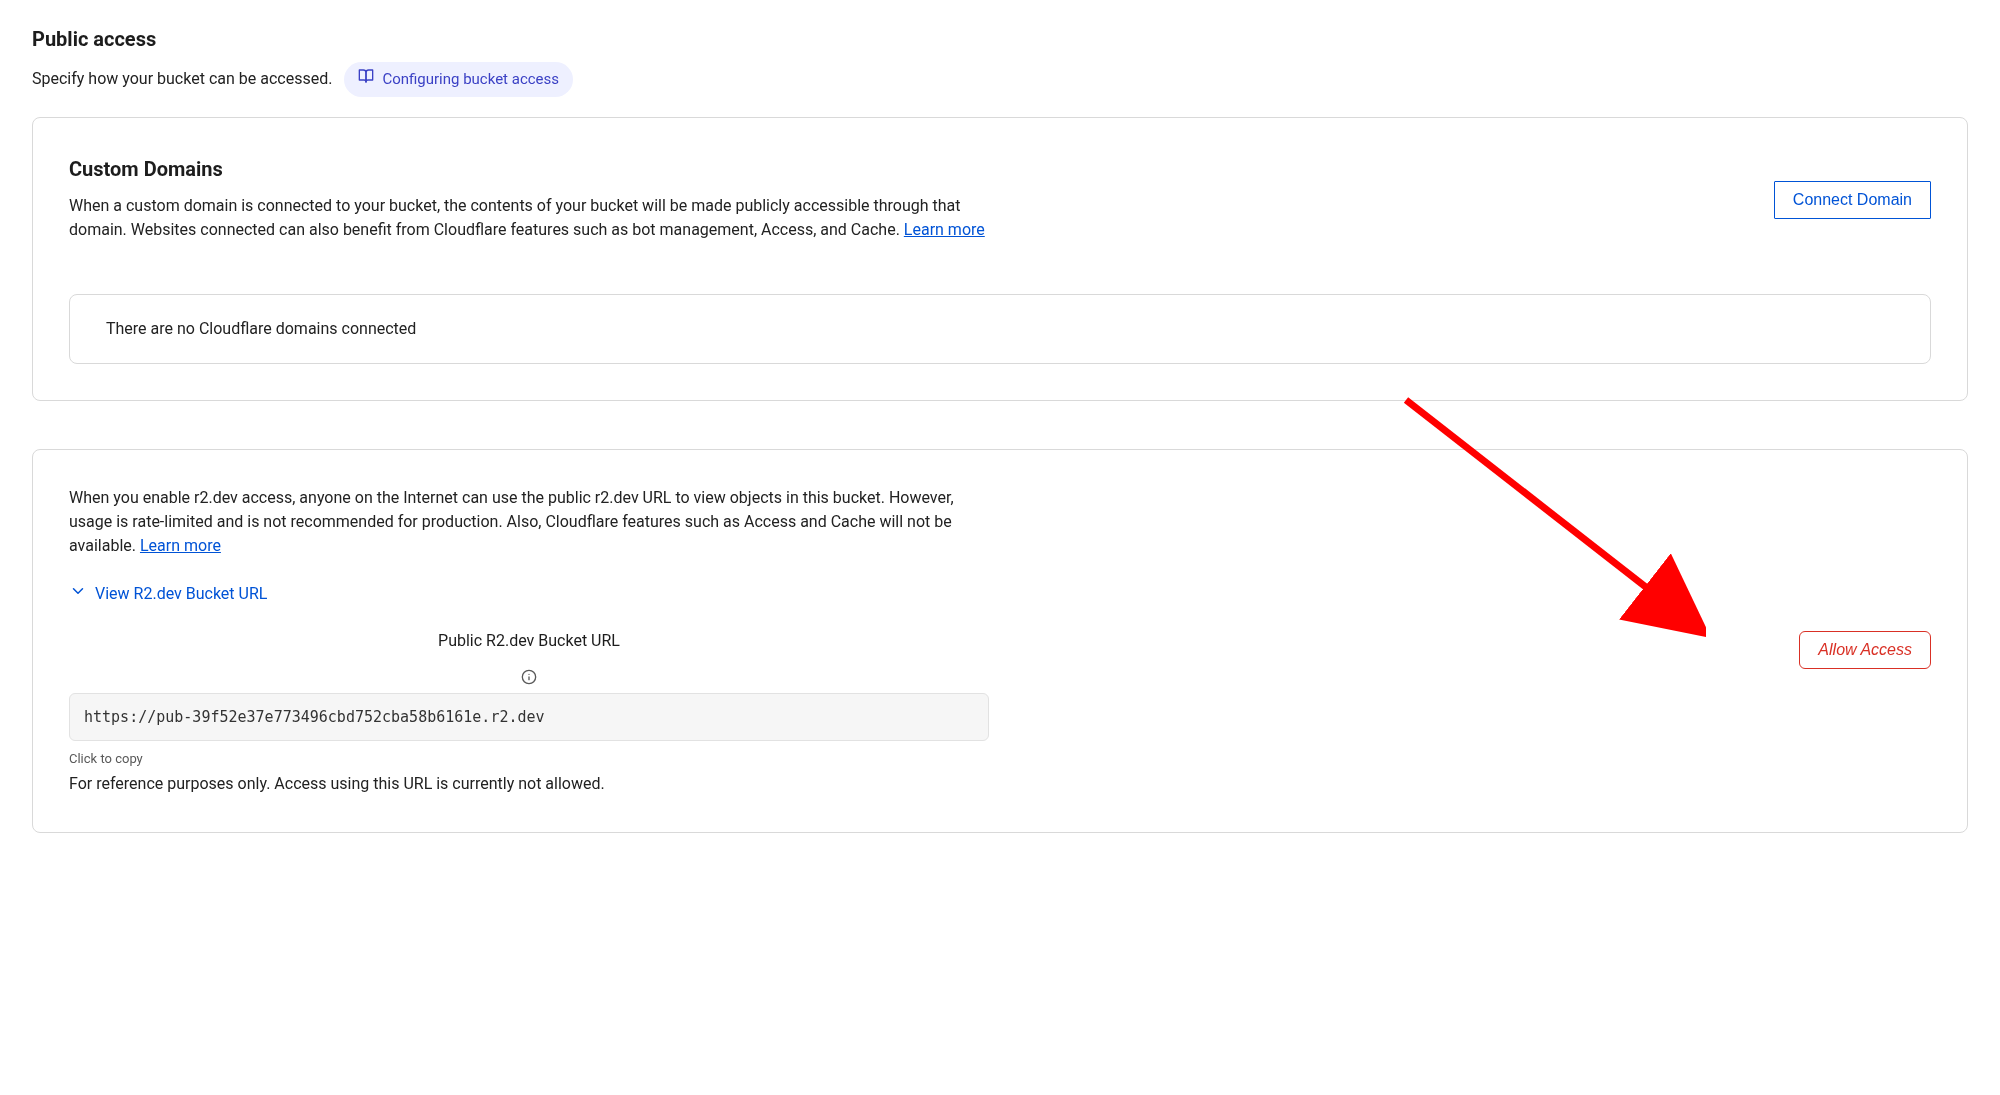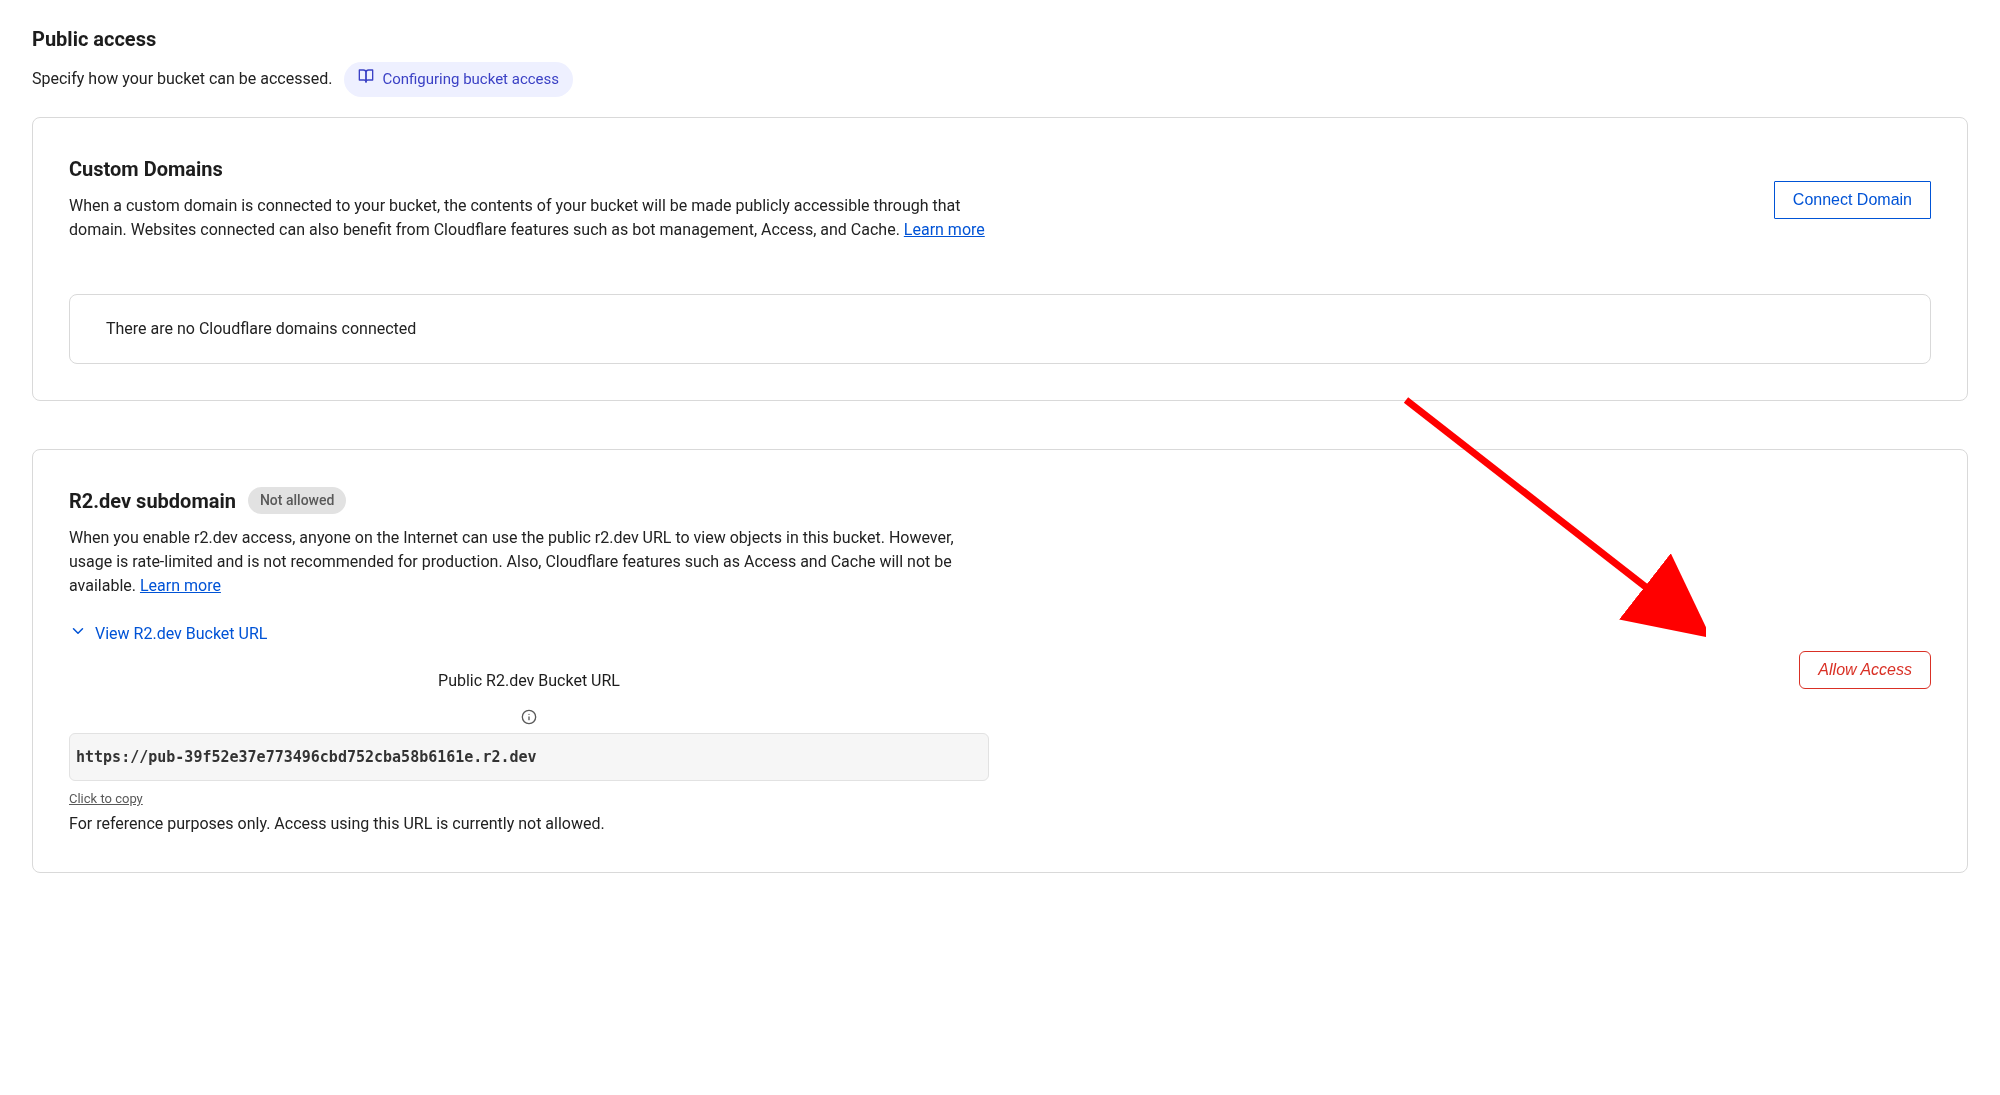--- a/index.html
+++ b/index.html
@@ -129,34 +129,32 @@
       margin-top: 22px;
       font-weight: 400;
       font-size: 16px;
       flex-direction: column;
     }
     .info-icon { width:16px; height:16px; display:inline-flex; }
     .url-box {
       background: #f6f6f6;
       border: 1px solid #e2e2e2;
       border-radius: 6px;
-      padding: 12px 6px;
+      padding: 12px 14px;
       font-family: ui-monospace, SFMono-Regular, Menlo, Consolas, monospace;
       font-size: 15px;
       margin-top: 8px;
       color: #333;
       cursor: pointer;
       max-width: 920px;
-      font-weight: bold;
     }
     .hint-small {
       font-size: 13px;
       color: #595959;
       margin-top: 8px;
-      text-decoration: underline;
     }
     .ref-note {
       font-size: 16px;
       color: #222;
       margin-top: 3px;
     }
     
     .annotation-arrow {
       position: absolute;
       pointer-events: none;
@@ -193,24 +191,20 @@
         <span>When a custom domain is connected to your bucket, the contents of your bucket will be made publicly accessible through that domain. Websites connected can also benefit from Cloudflare features such as bot management, Access, and Cache. </span><a class="inline-link">Learn more</a>
       </p>
     </div>
     <button class="btn-outline-blue">Connect Domain</button>
   </div>
   <div class="empty-box">There are no Cloudflare domains connected</div>
 </div>
 
 <div class="card" style="margin-bottom:0;">
   <div class="card-body">
-    <div class="card-title">
-      <span>R2.dev subdomain</span>
-      <span class="badge">Not allowed</span>
-    </div>
     <p class="card-desc">
       <span>When you enable r2.dev access, anyone on the Internet can use the public r2.dev URL to view objects in this bucket. However, usage is rate-limited and is not recommended for production. Also, Cloudflare features such as Access and Cache will not be available. </span><a class="inline-link">Learn more</a>
     </p>
 
     <div class="expand-row">
       <span>
         <svg viewBox="0 0 24 24" fill="none" stroke="currentColor" stroke-width="2" stroke-linecap="round" stroke-linejoin="round">
             <polyline points="6 9 12 15 18 9"></polyline>
           </svg>
       </span>

